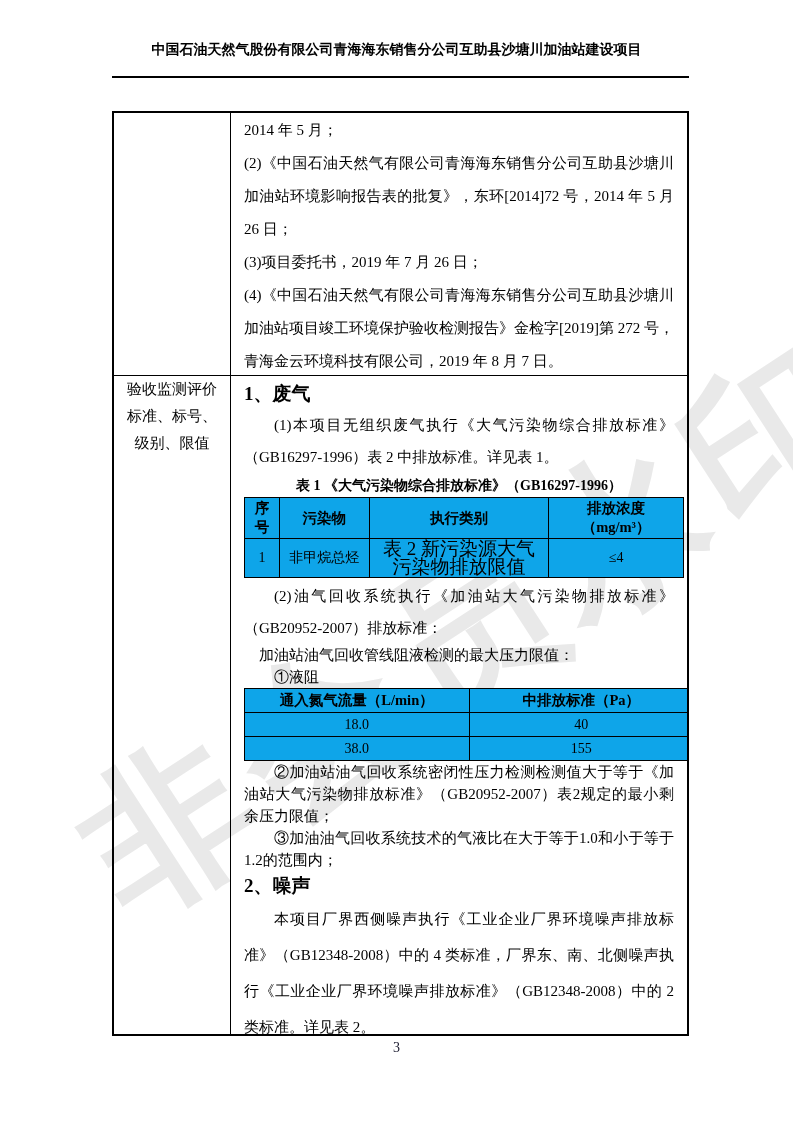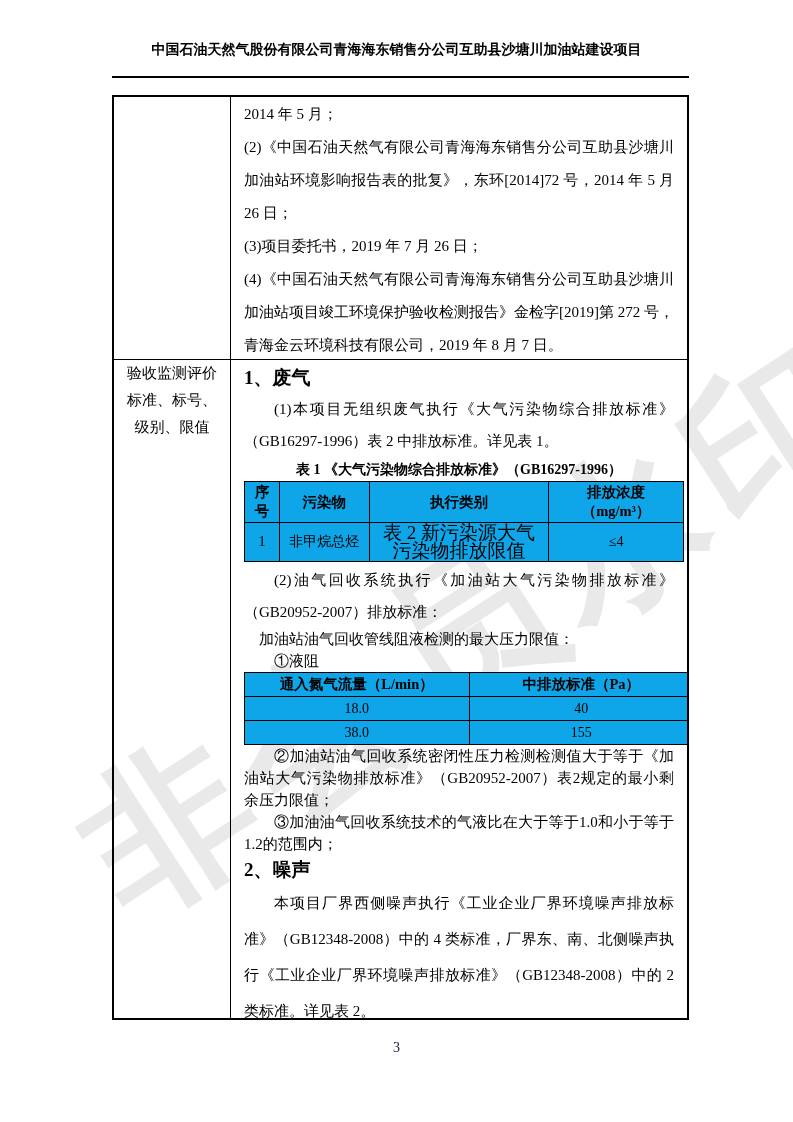--- a/index.html
+++ b/index.html
@@ -17,21 +17,21 @@
   }
   .doc-header{
     position:absolute;top:41px;left:0;width:100%;z-index:2;
     text-align:center;font-size:14px;font-weight:bold;
   }
   .header-rule{
     position:absolute;top:76px;left:112px;width:577px;z-index:2;
     border-top:2px solid #000;height:0;
   }
   .outer-table{
-    position:absolute;left:112px;top:95px;width:577px;height:925px;z-index:1;
+    position:absolute;left:112px;top:111px;width:577px;height:925px;z-index:1;
     border:2px solid #000;box-sizing:border-box;background:transparent;
     display:grid;grid-template-columns:117px 1fr;grid-template-rows:263px 1fr;
   }
   .cell{box-sizing:border-box;overflow:hidden;}
   .cell-label{border-right:1.5px solid #000;display:flex;justify-content:center;}
   .cell-rowline{border-bottom:1.5px solid #000;}
   .label-text{
     width:96px;text-align:center;font-size:15px;line-height:27px;
   }
   .content{padding:0 13px;font-size:15px;}

